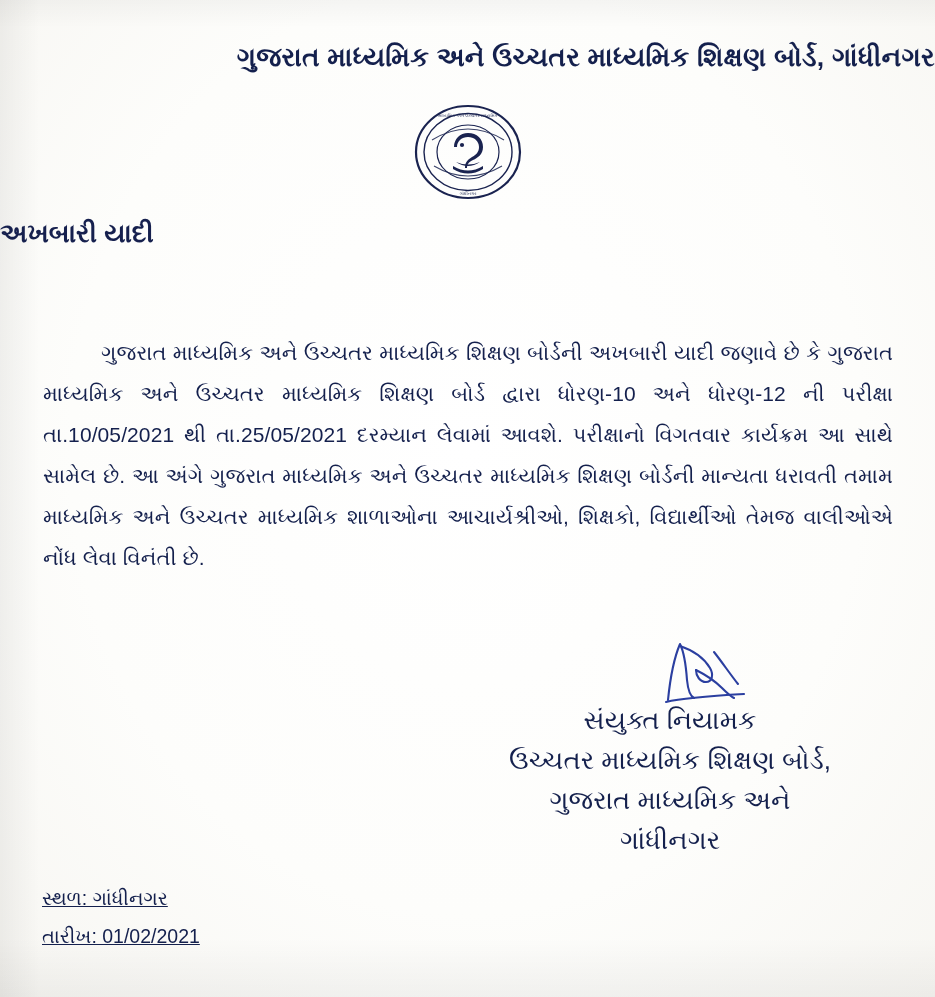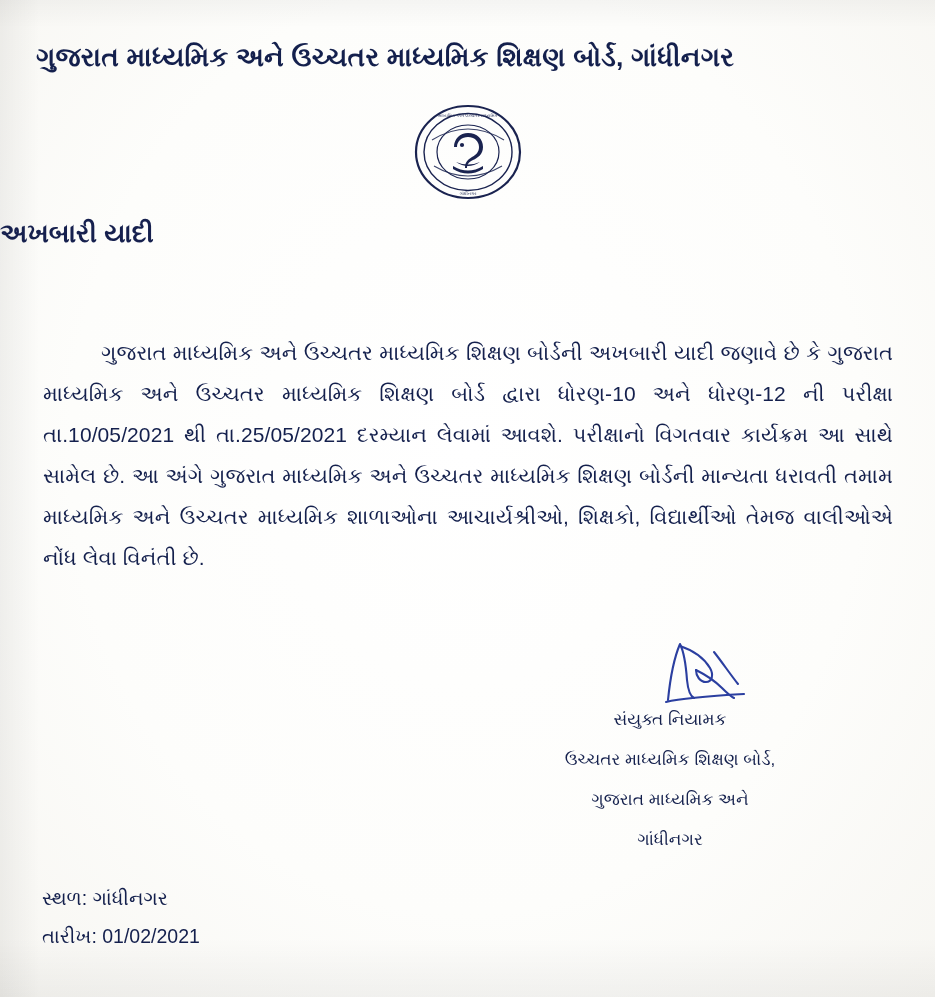--- a/index.html
+++ b/index.html
@@ -42,21 +42,21 @@
     left: 0; right: 0; top: 0; height: 28px;
     background: linear-gradient(to bottom, rgba(0,0,0,0.035), rgba(0,0,0,0));
     pointer-events: none;
   }
 
   .board-title {
     position: absolute;
     top: 42px;
     left: 0;
     right: 0;
-    text-align: left;
+    text-align: right;
     font-size: 26.5px;
     font-weight: bold;
     letter-spacing: 0.2px;
     color: #14204d;
     font-family: "Liberation Sans", sans-serif;
     padding-left: 36px;
   }
 
   .logo-wrap {
     position: absolute;
@@ -92,41 +92,42 @@
   }
   .body-text .indent { display: inline-block; width: 58px; }
   .body-text p { margin: 0; }
 
   .signature-block {
     position: absolute;
     top: 700px;
     left: 470px;
     width: 400px;
     text-align: center;
-    font-size: 17px;
+    font-size: 26px;
     line-height: 40px;
     color: #14204d;
   }
   .signature-block div { white-space: nowrap; }
 
   .sign-mark {
     position: absolute;
     top: 636px;
     left: 652px;
     width: 110px;
     height: 72px;
   }
 
   .footer {
     position: absolute;
     left: 42px;
     bottom: 42px;
     font-size: 19.5px;
     line-height: 38px;
     color: #14204d;
+    text-decoration: underline;
   }
   .footer div { white-space: nowrap; }
 </style>
 </head>
 <body>
 
 <div class="page">
 
   <div class="paper-shade-top"></div>
   <div class="paper-shade-left"></div>

